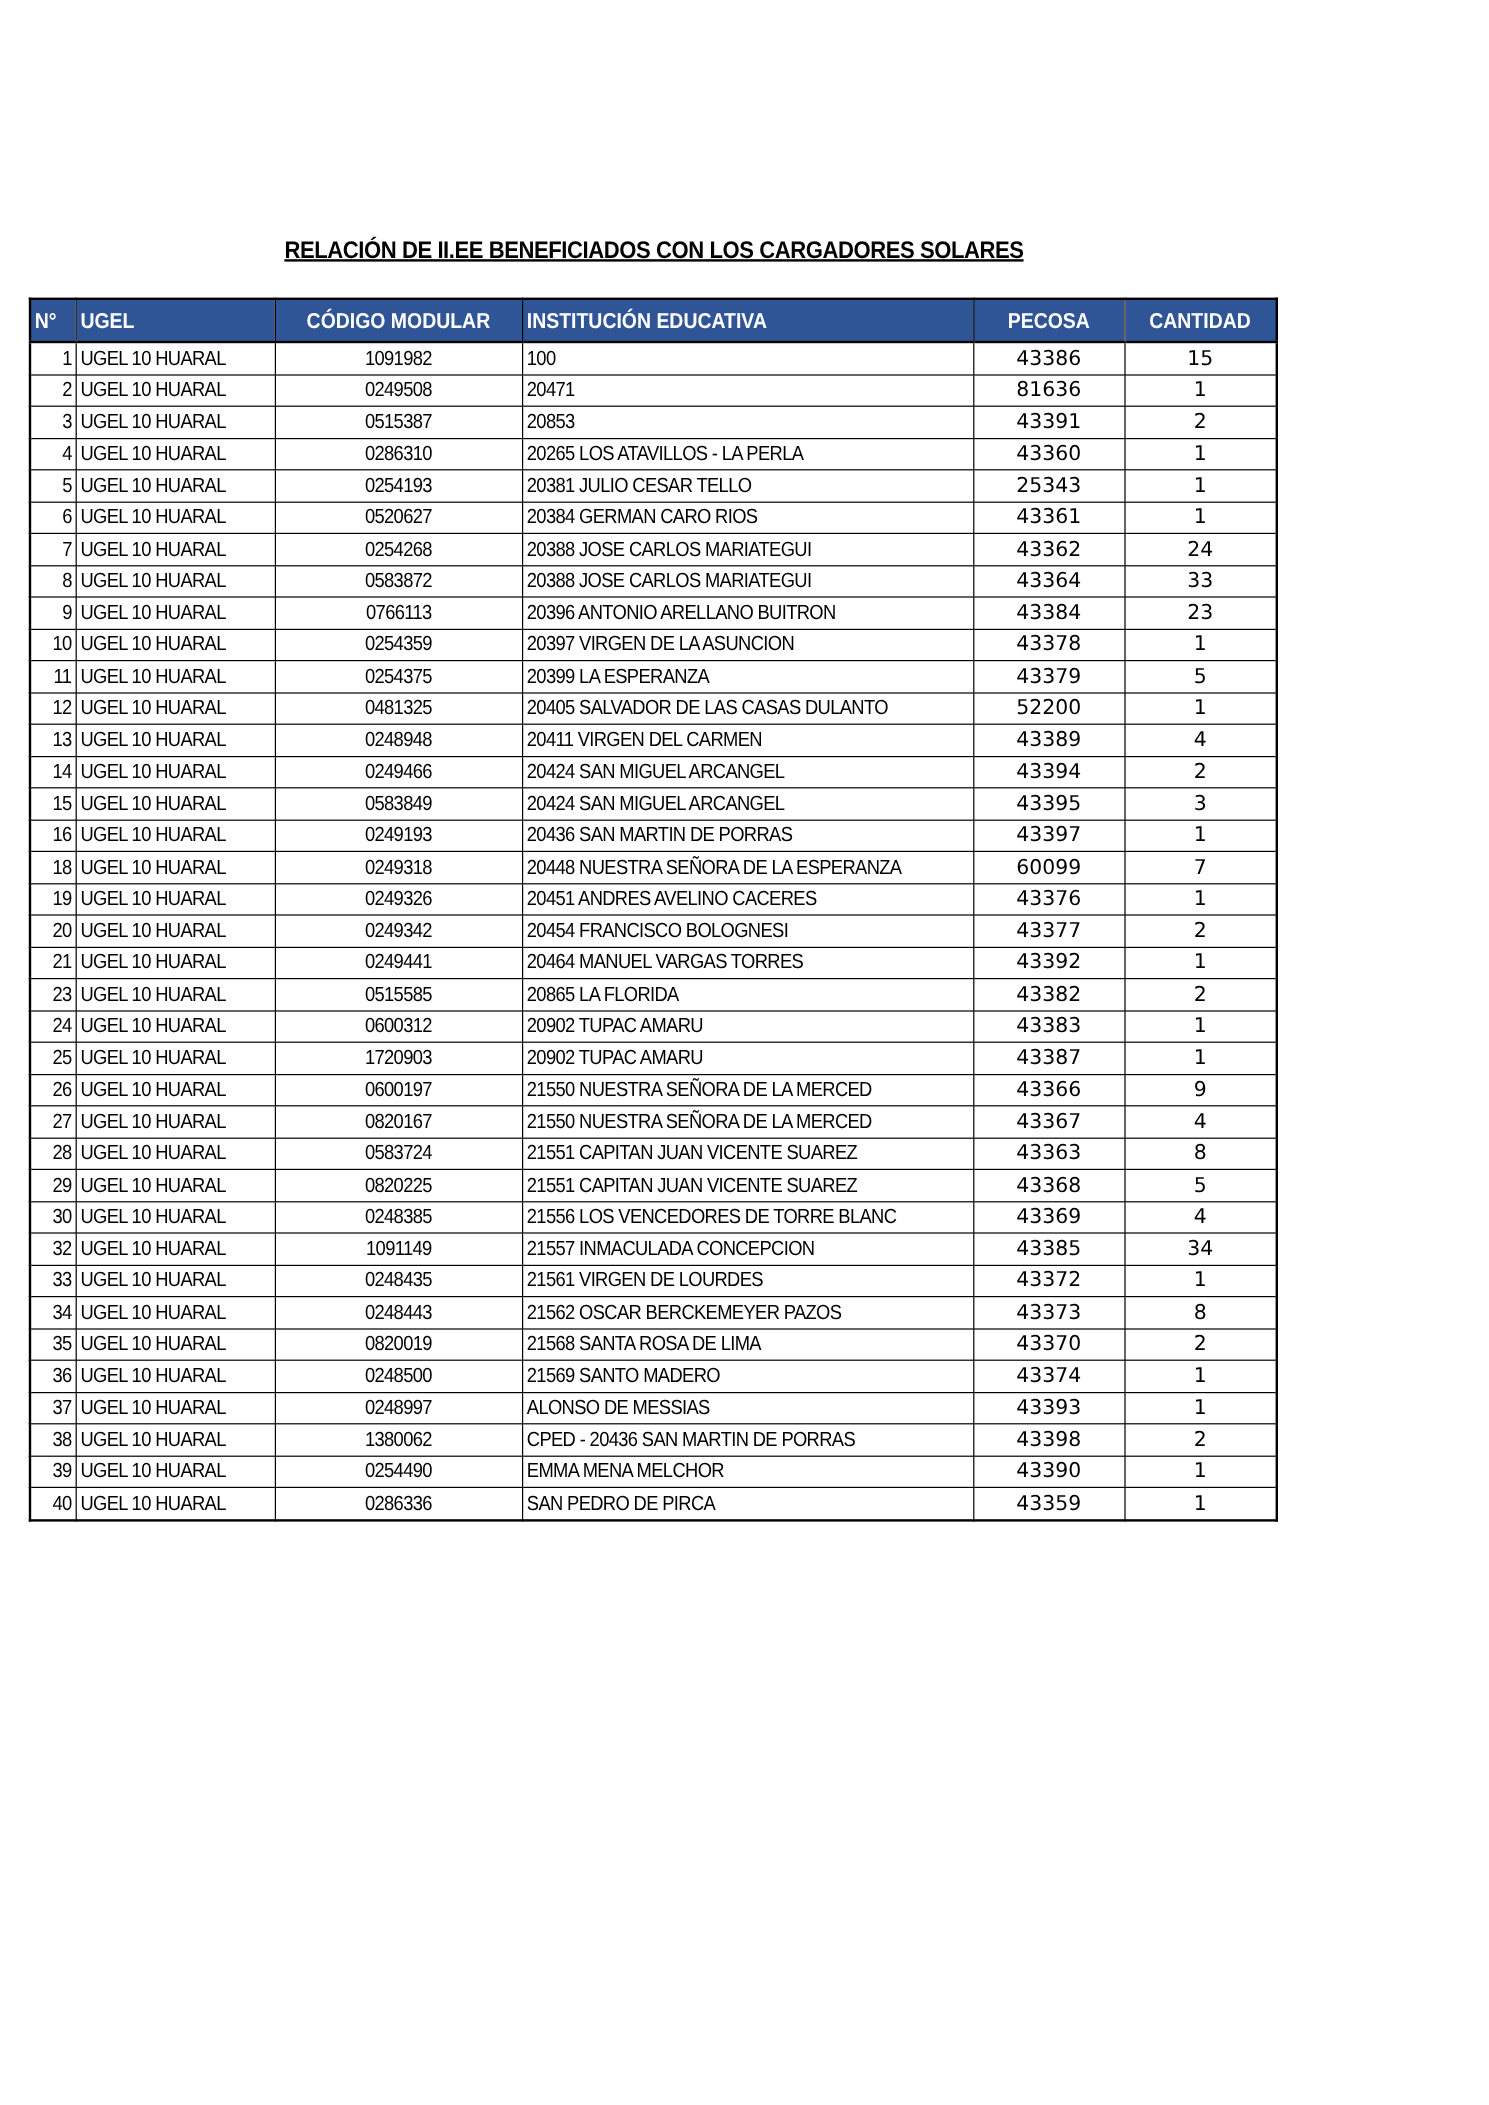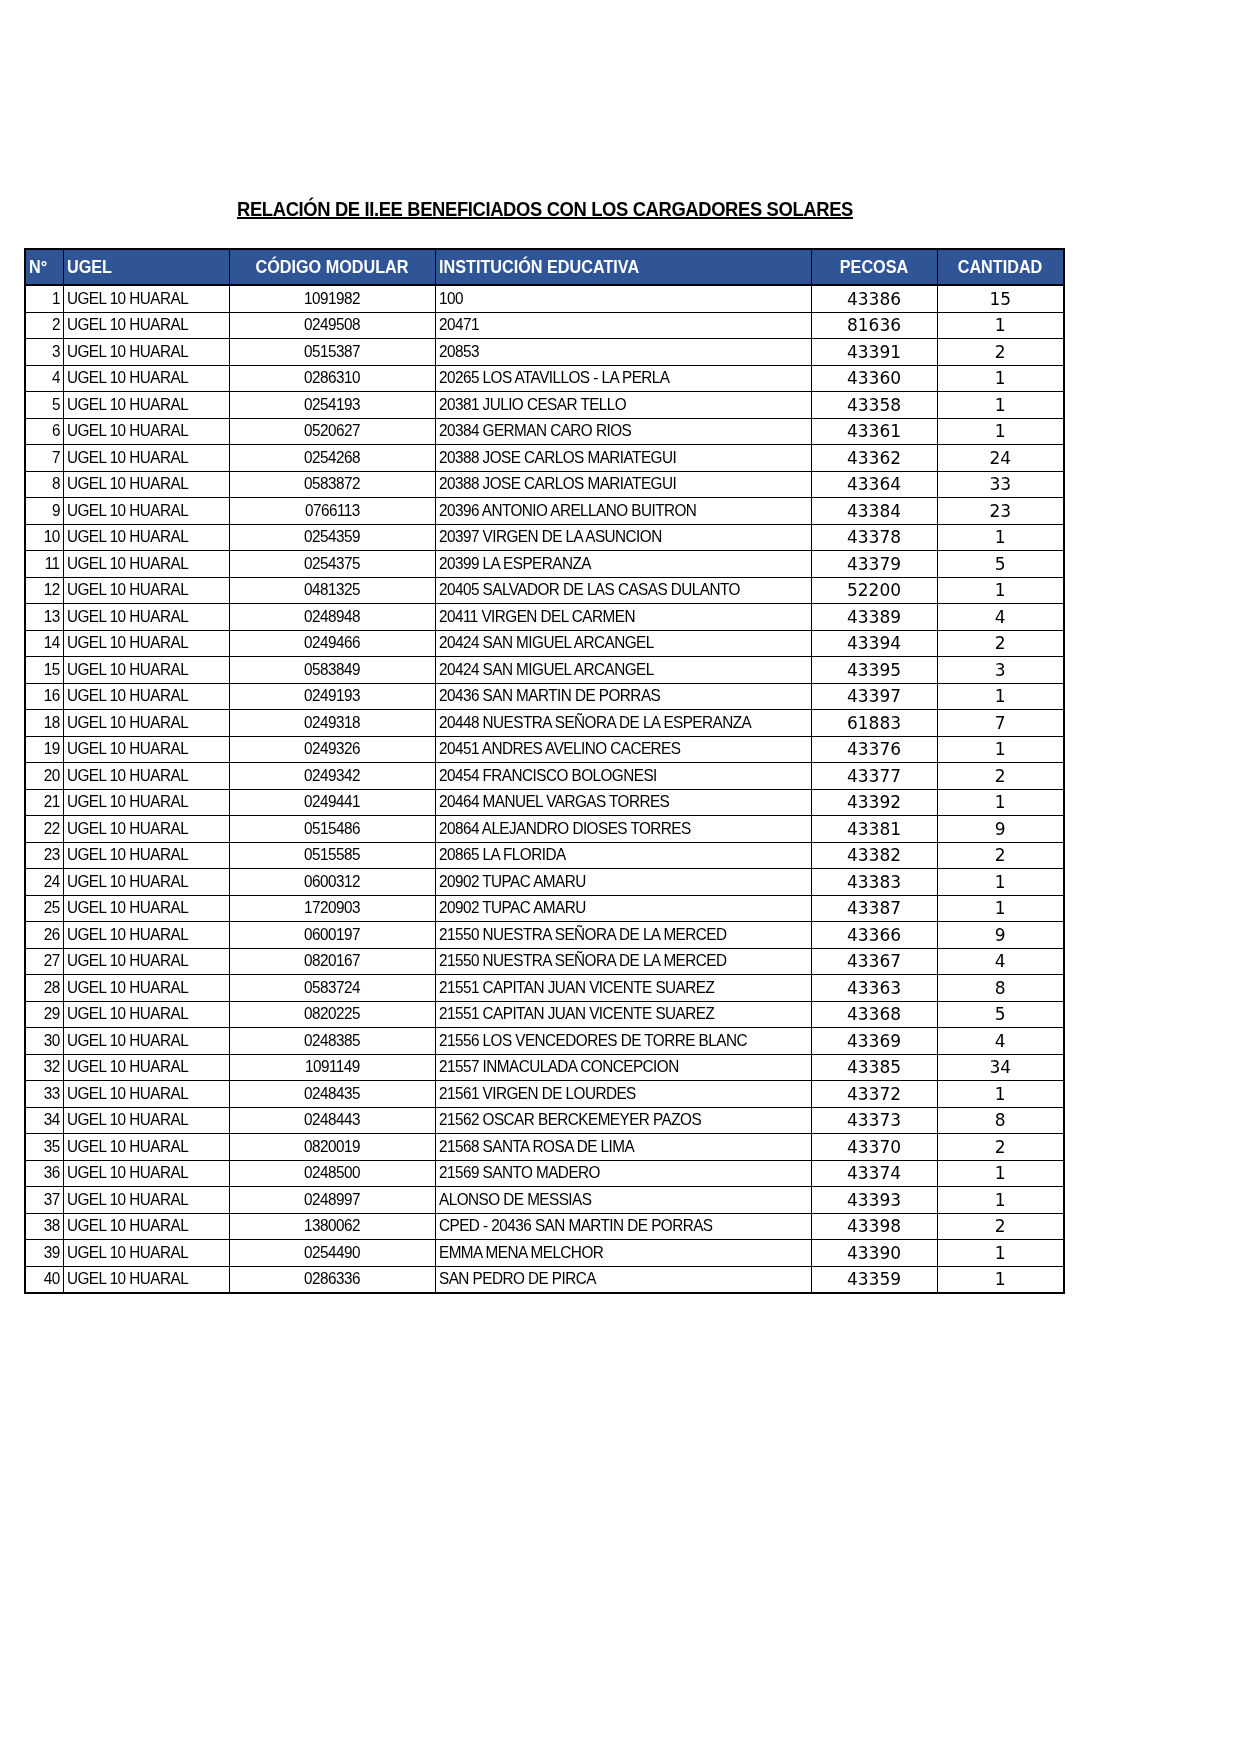--- a/index.html
+++ b/index.html
@@ -98,21 +98,21 @@
         <td class="center"><span class="condc">0286310</span></td>
         <td class="left"><span class="cond">20265 LOS ATAVILLOS - LA PERLA</span></td>
         <td class="center num">43360</td>
         <td class="center num">1</td>
       </tr>
       <tr>
         <td class="right"><span class="condr">5</span></td>
         <td class="left"><span class="cond">UGEL 10 HUARAL</span></td>
         <td class="center"><span class="condc">0254193</span></td>
         <td class="left"><span class="cond">20381 JULIO CESAR TELLO</span></td>
-        <td class="center num">43358</td>
+        <td class="center num">25343</td>
         <td class="center num">1</td>
       </tr>
       <tr>
         <td class="right"><span class="condr">6</span></td>
         <td class="left"><span class="cond">UGEL 10 HUARAL</span></td>
         <td class="center"><span class="condc">0520627</span></td>
         <td class="left"><span class="cond">20384 GERMAN CARO RIOS</span></td>
         <td class="center num">43361</td>
         <td class="center num">1</td>
       </tr>
@@ -194,21 +194,21 @@
         <td class="center"><span class="condc">0249193</span></td>
         <td class="left"><span class="cond">20436 SAN MARTIN DE PORRAS</span></td>
         <td class="center num">43397</td>
         <td class="center num">1</td>
       </tr>
       <tr>
         <td class="right"><span class="condr">18</span></td>
         <td class="left"><span class="cond">UGEL 10 HUARAL</span></td>
         <td class="center"><span class="condc">0249318</span></td>
         <td class="left"><span class="cond">20448 NUESTRA SEÑORA DE LA ESPERANZA</span></td>
-        <td class="center num">61883</td>
+        <td class="center num">60099</td>
         <td class="center num">7</td>
       </tr>
       <tr>
         <td class="right"><span class="condr">19</span></td>
         <td class="left"><span class="cond">UGEL 10 HUARAL</span></td>
         <td class="center"><span class="condc">0249326</span></td>
         <td class="left"><span class="cond">20451 ANDRES AVELINO CACERES</span></td>
         <td class="center num">43376</td>
         <td class="center num">1</td>
       </tr>
@@ -220,28 +220,20 @@
         <td class="center num">43377</td>
         <td class="center num">2</td>
       </tr>
       <tr>
         <td class="right"><span class="condr">21</span></td>
         <td class="left"><span class="cond">UGEL 10 HUARAL</span></td>
         <td class="center"><span class="condc">0249441</span></td>
         <td class="left"><span class="cond">20464 MANUEL VARGAS TORRES</span></td>
         <td class="center num">43392</td>
         <td class="center num">1</td>
-      </tr>
-      <tr>
-        <td class="right"><span class="condr">22</span></td>
-        <td class="left"><span class="cond">UGEL 10 HUARAL</span></td>
-        <td class="center"><span class="condc">0515486</span></td>
-        <td class="left"><span class="cond">20864 ALEJANDRO DIOSES TORRES</span></td>
-        <td class="center num">43381</td>
-        <td class="center num">9</td>
       </tr>
       <tr>
         <td class="right"><span class="condr">23</span></td>
         <td class="left"><span class="cond">UGEL 10 HUARAL</span></td>
         <td class="center"><span class="condc">0515585</span></td>
         <td class="left"><span class="cond">20865 LA FLORIDA</span></td>
         <td class="center num">43382</td>
         <td class="center num">2</td>
       </tr>
       <tr>

